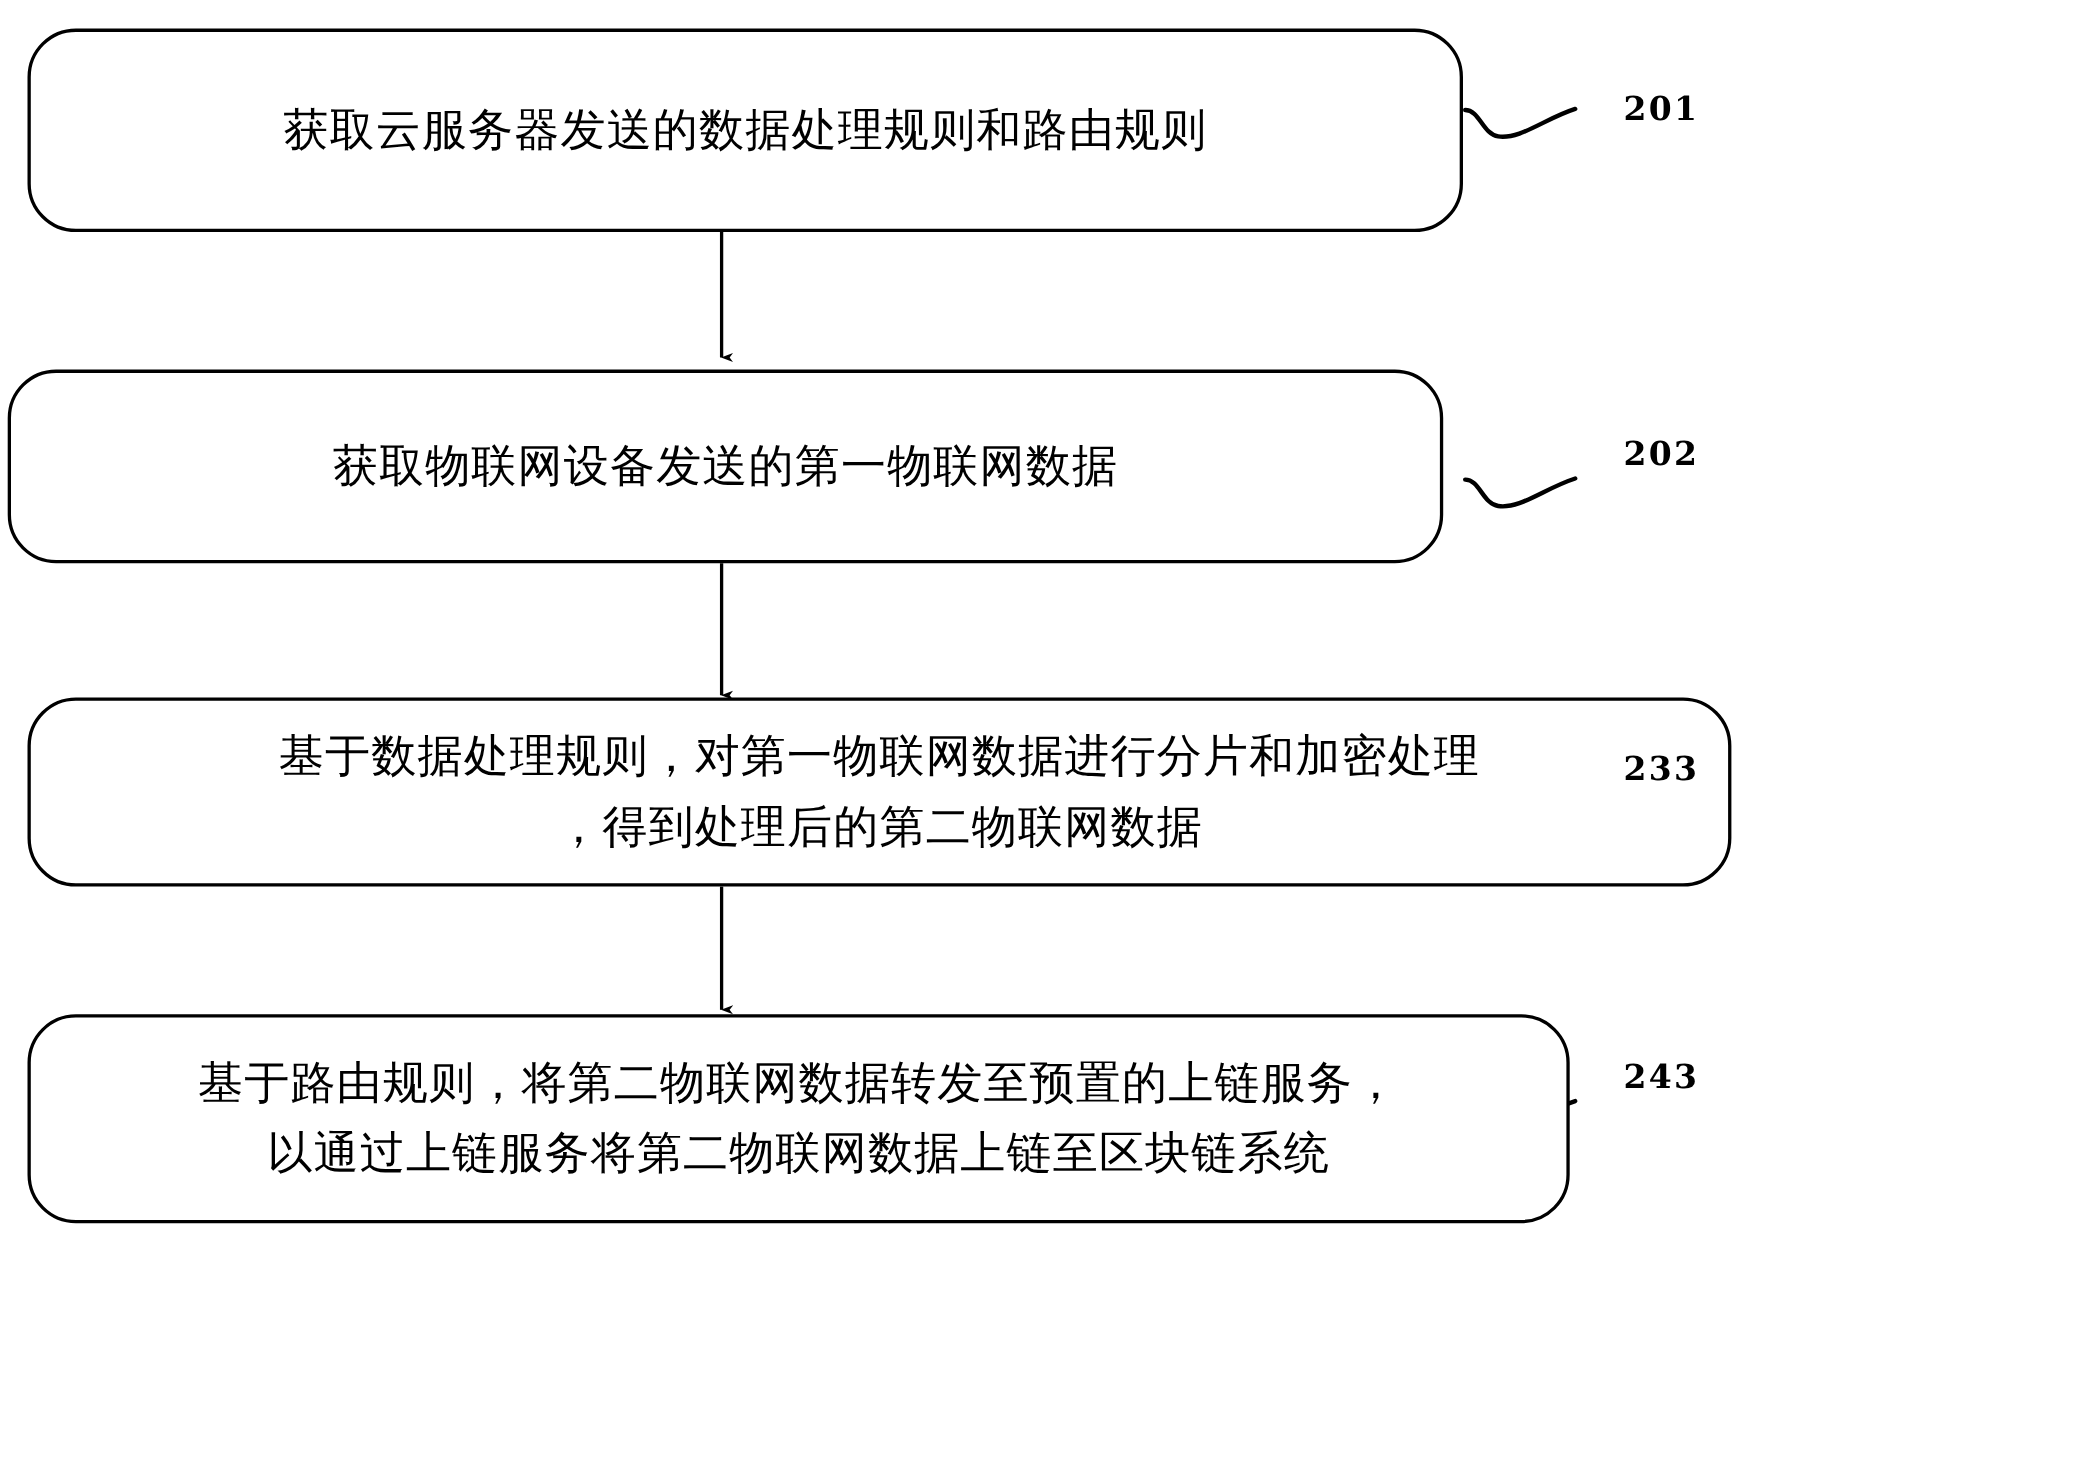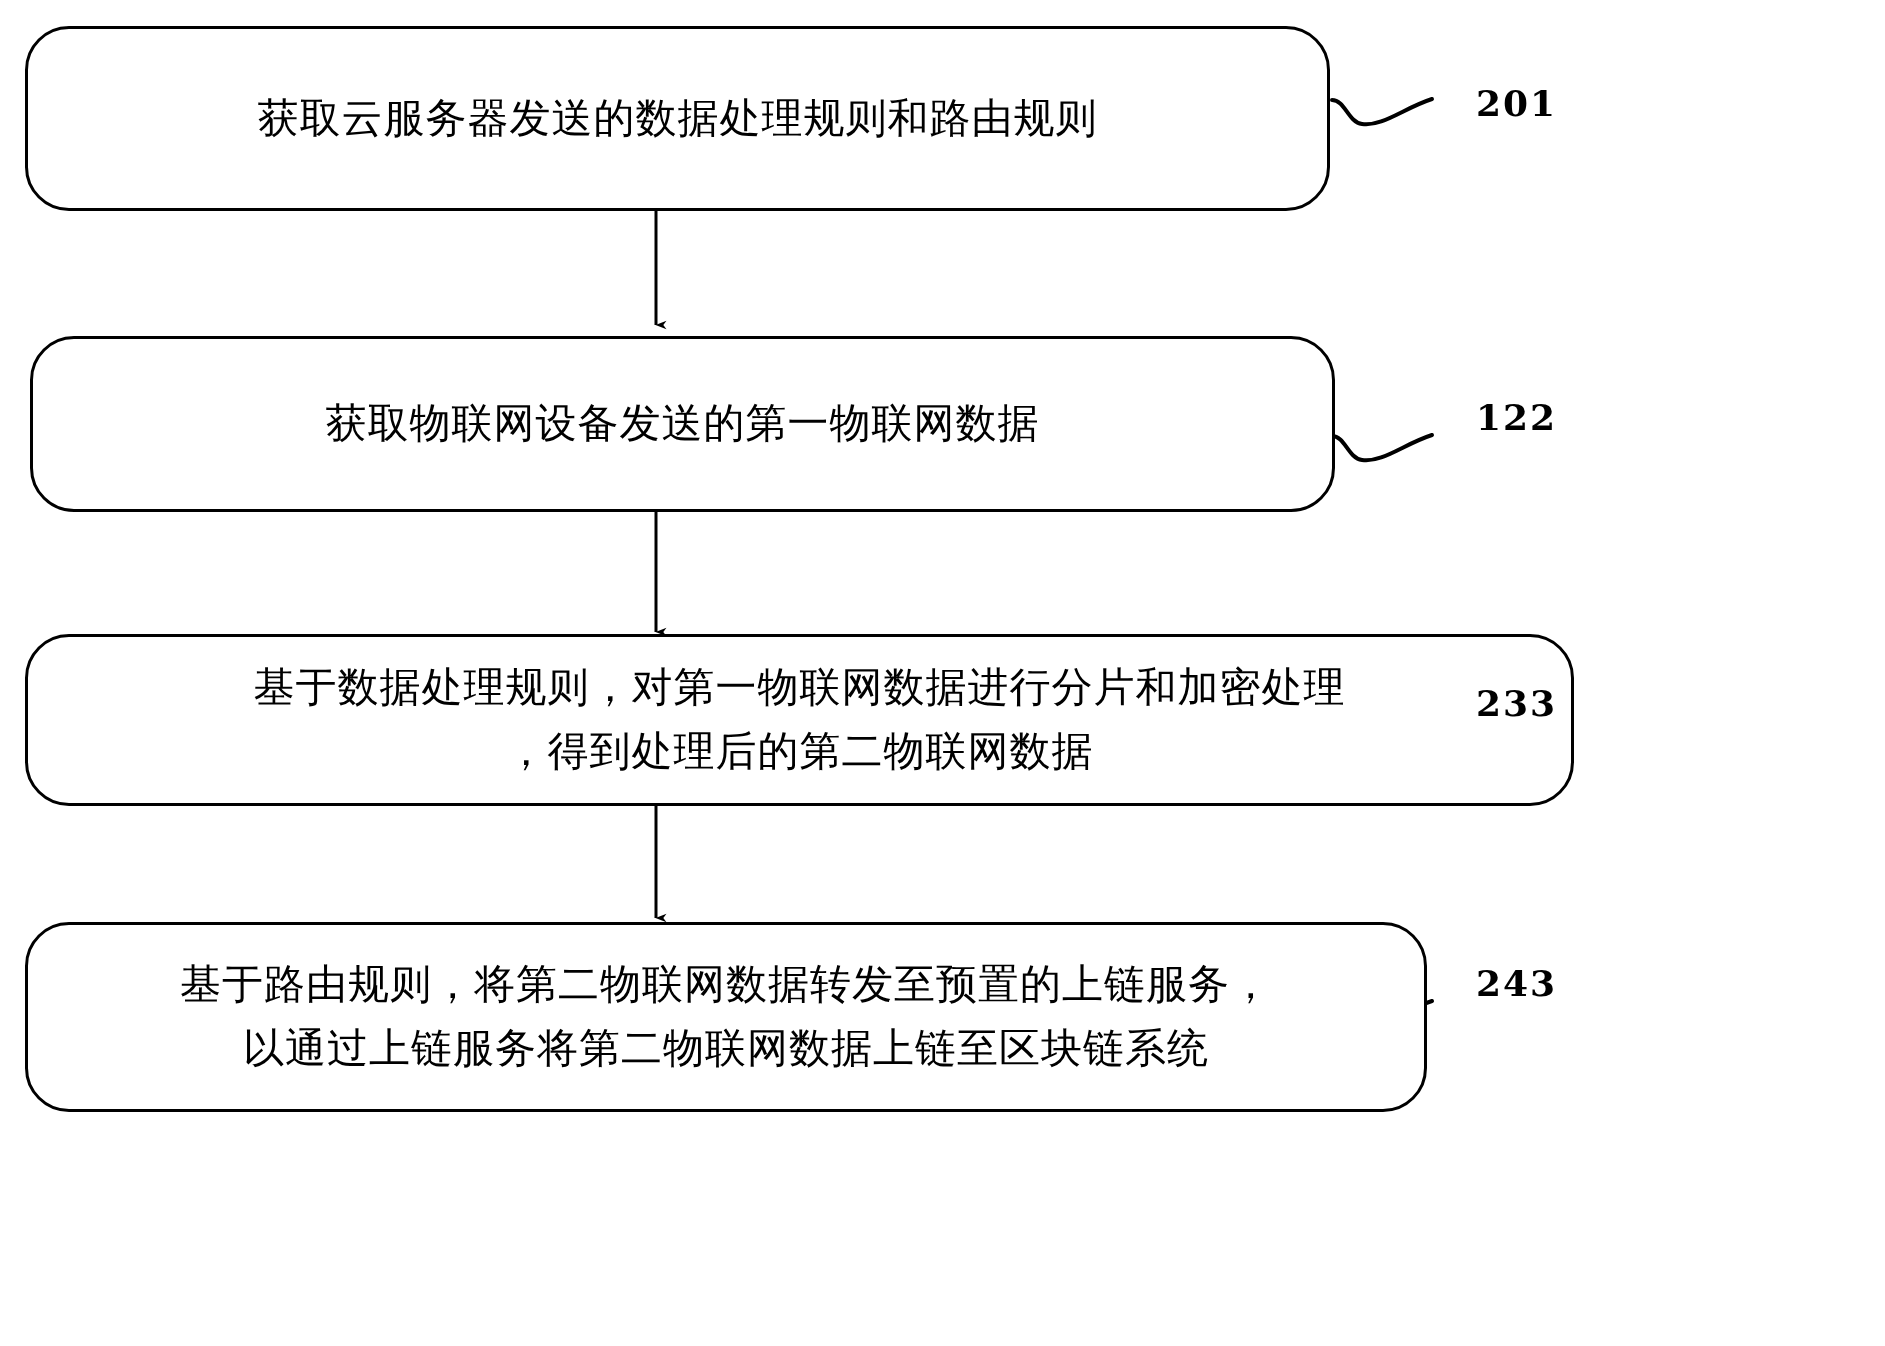--- a/index.html
+++ b/index.html
@@ -38,21 +38,21 @@
     font-size: 41px;
     line-height: 1.55;
     color: #000000;
     letter-spacing: 1px;
     white-space: pre-line;
     padding: 0 26px;
   }
   .step-label {
     position: absolute;
     font-family: "DejaVu Serif", "Liberation Serif", serif;
-    font-size: 36px;
+    font-size: 30px;
     font-weight: bold;
     color: #000000;
     letter-spacing: 2px;
   }
 </style>
 </head>
 <body>
 
 <div id="page">
 
@@ -76,24 +76,24 @@
     <path d="M1332,722 C1345,722 1348,744 1362,746 C1382,749 1404,730 1432,721" fill="none" stroke="#000000" stroke-width="4" stroke-linecap="round"></path>
 
     <path d="M1332,1002 C1345,1002 1348,1024 1362,1026 C1382,1029 1404,1010 1432,1001" fill="none" stroke="#000000" stroke-width="4" stroke-linecap="round"></path>
   </svg>
 
   <div class="node-box" style="left:25px; top:26px; width:1305px; height:185px;">
     <span class="node-text">获取云服务器发送的数据处理规则和路由规则</span>
   </div>
   <div class="step-label" style="left:1476px; top:82px;">201</div>
 
-  <div class="node-box" style="left:30px; top:336px; width:1305px; height:176px;justify-content:center;">
+  <div class="node-box" style="left:7px; top:336px; width:1305px; height:176px;justify-content:center;">
     <span class="node-text">获取物联网设备发送的第一物联网数据</span>
   </div>
-  <div class="step-label" style="left:1476px; top:396px;">122</div>
+  <div class="step-label" style="left:1476px; top:396px;">202</div>
 
   <div class="node-box" style="left:25px; top:634px; width:1549px; height:172px;">
     <span class="node-text">基于数据处理规则，对第一物联网数据进行分片和加密处理
 ，得到处理后的第二物联网数据</span>
   </div>
   <div class="step-label" style="left:1476px; top:682px;">233</div>
 
   <div class="node-box" style="left:25px; top:922px; width:1402px; height:190px;">
     <span class="node-text">基于路由规则，将第二物联网数据转发至预置的上链服务，
 以通过上链服务将第二物联网数据上链至区块链系统</span>

